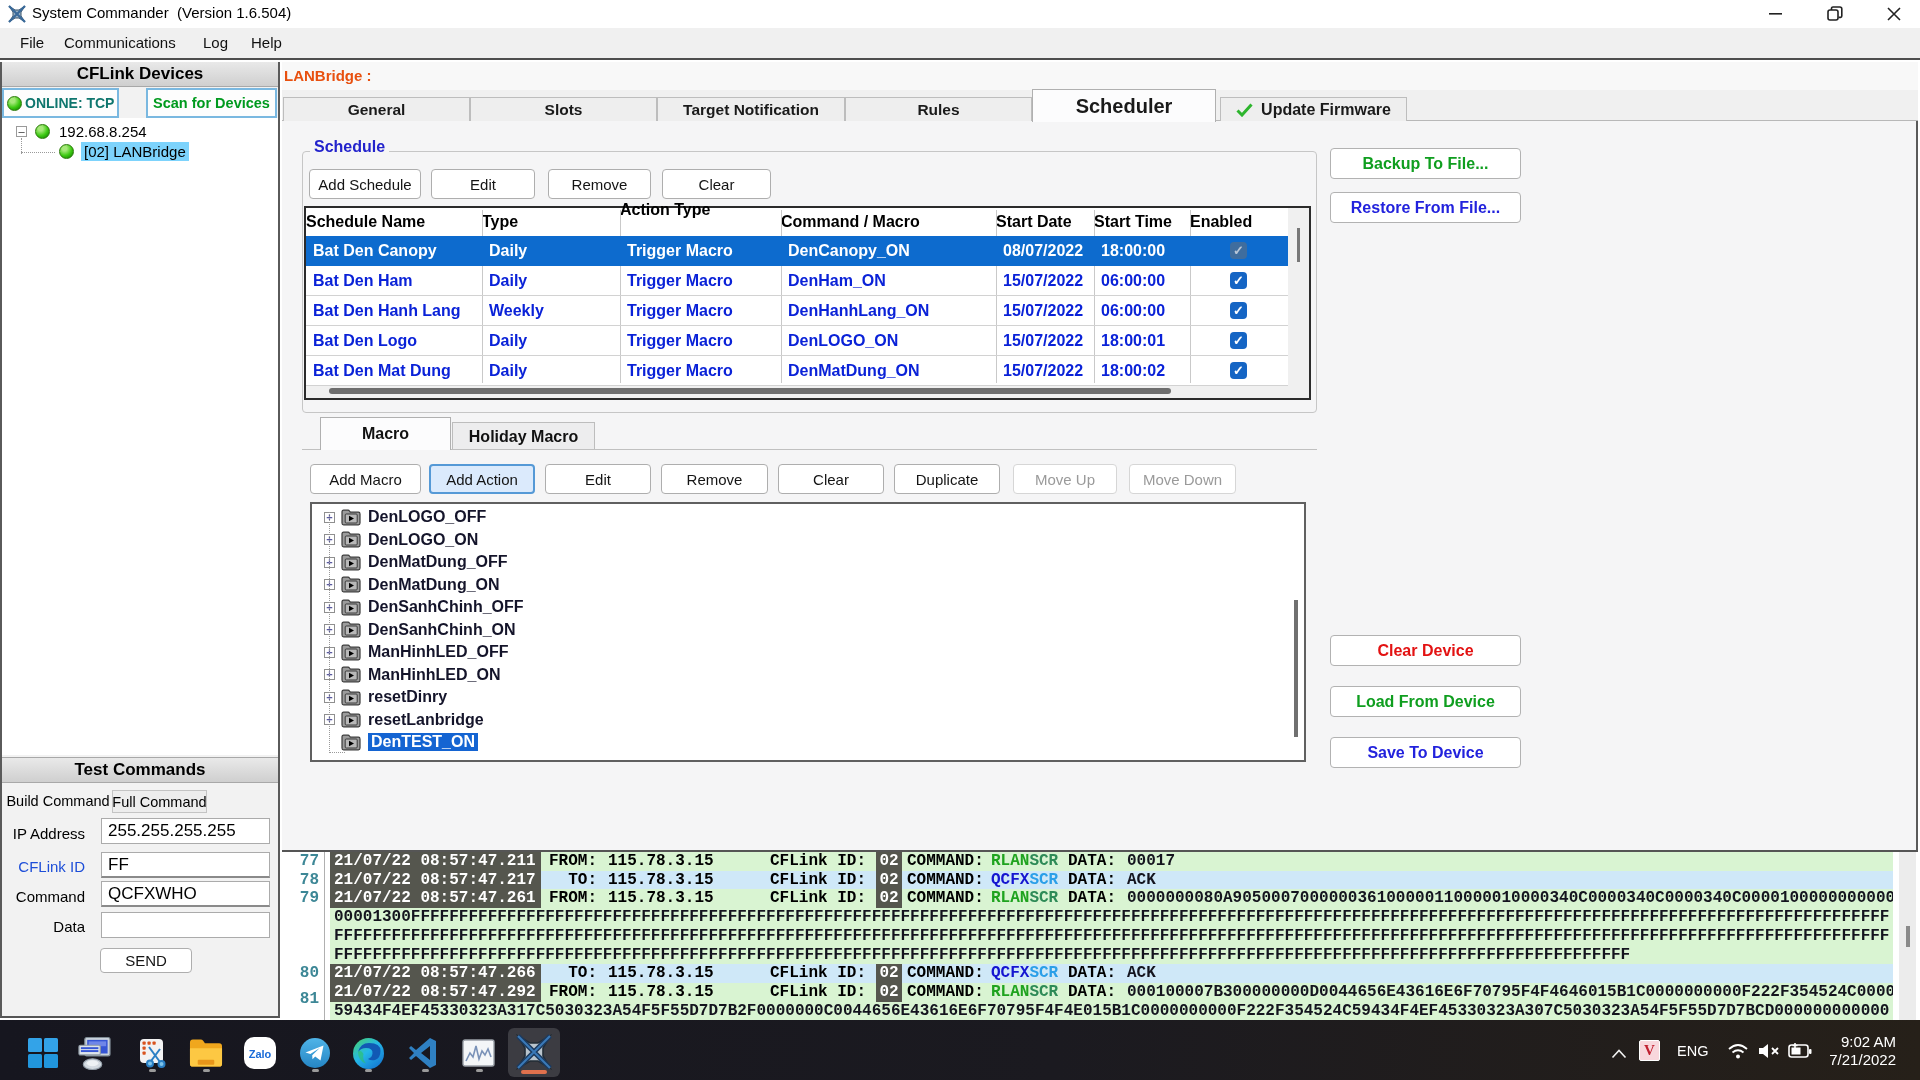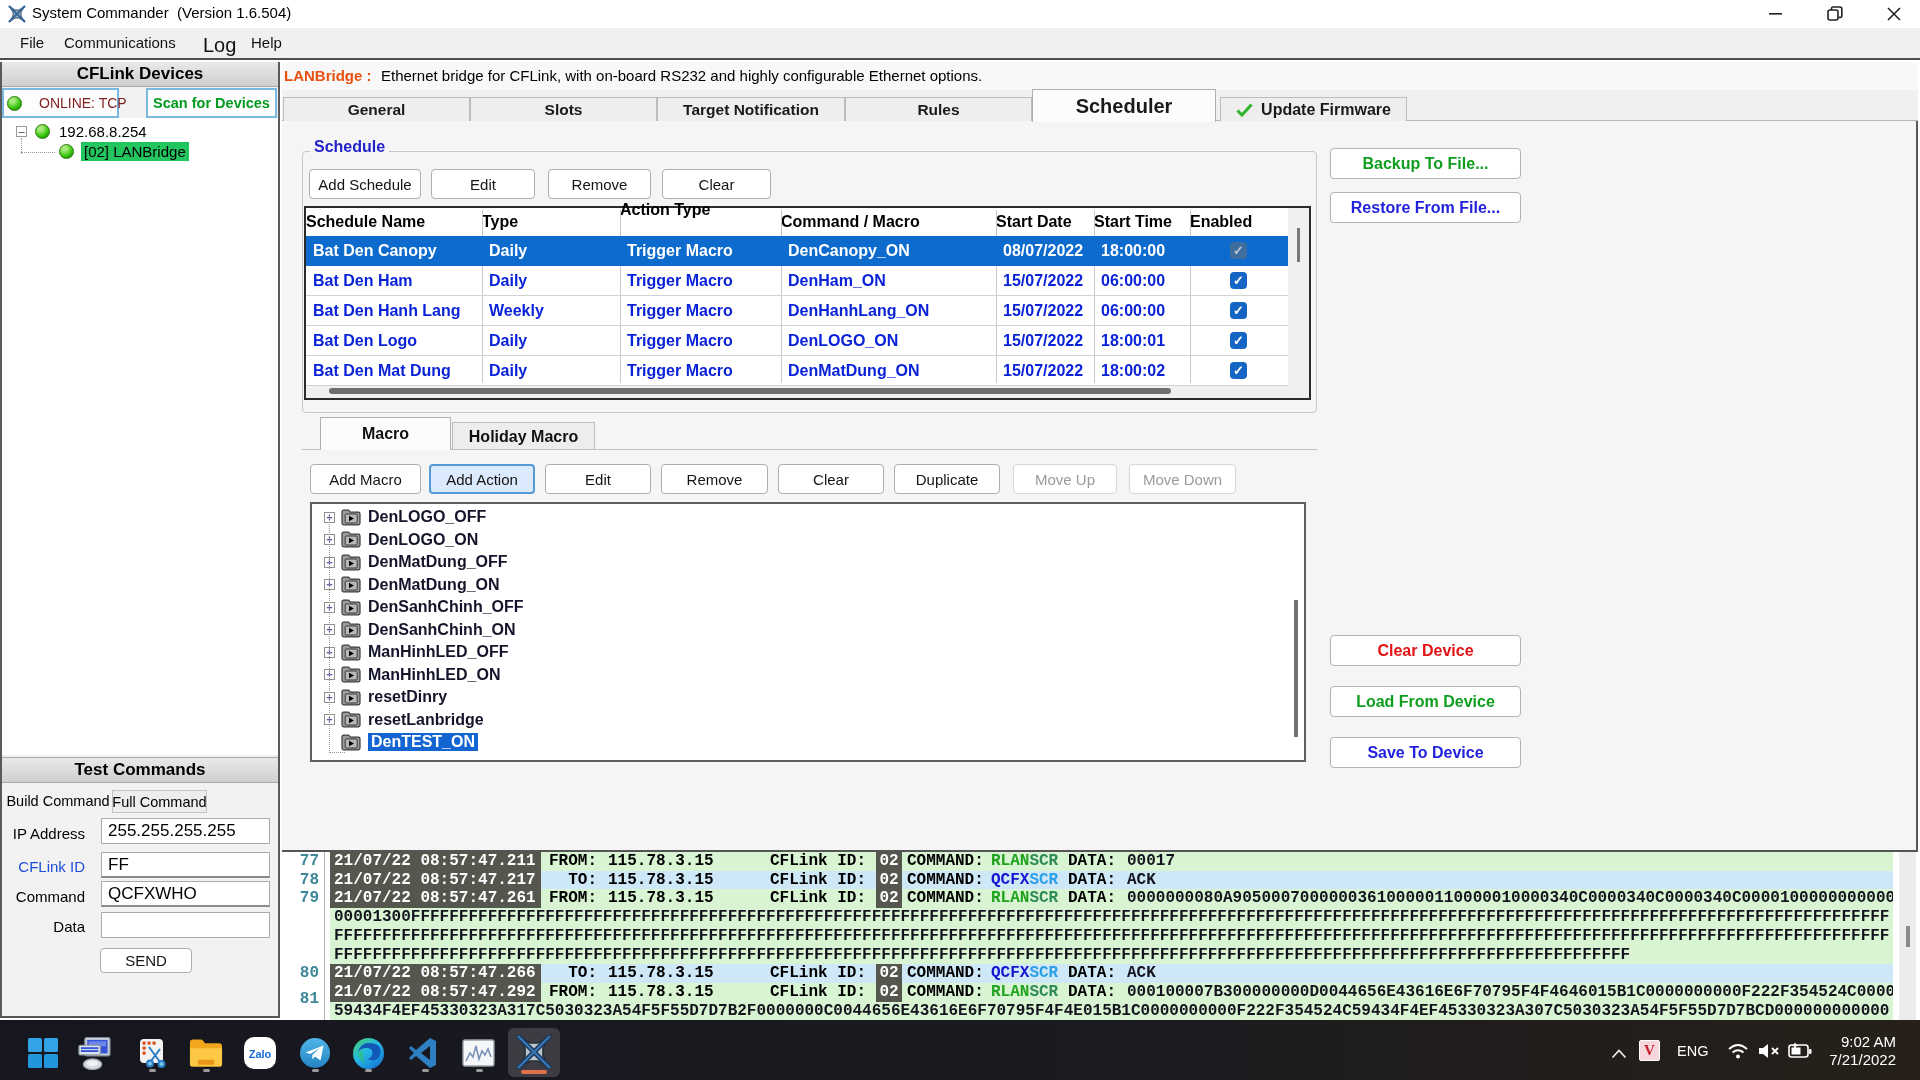--- a/index.html
+++ b/index.html
@@ -36,60 +36,59 @@
       <rect x="1" y="4" width="10" height="10" rx="2" fill="none" stroke="#222" stroke-width="1.6"></rect>
       <path d="M4.5 4 L4.5 2.2 A1.4 1.4 0 0 1 5.9 1 L12.8 1 A2 2 0 0 1 14.8 3 L14.8 10 A1.4 1.4 0 0 1 13.5 11.4 L11.6 11.4" fill="none" stroke="#222" stroke-width="1.6"></path>
     </svg>
  <svg class="a" style="left:1887px;top:7px" width="14" height="14" viewBox="0 0 14 14">
       <path d="M1 1 L13 13 M13 1 L1 13" stroke="#222" stroke-width="1.6"></path>
     </svg>
 </div>
 <div class="a" style="left:0;top:28px;width:1920px;height:32px;background:#f0f0f0;border-bottom:2px solid #4e4e4e">
  <div class="a" style="left:20px;top:6px;font-size:15px;color:#111">File</div>
  <div class="a" style="left:64px;top:6px;font-size:15px;color:#111">Communications</div>
- <div class="a" style="left:203px;top:6px;font-size:20px;color:#111">Log</div>
+ <div class="a" style="left:203px;top:6px;font-size:15px;color:#111">Log</div>
  <div class="a" style="left:251px;top:6px;font-size:15px;color:#111">Help</div>
 </div>
 
 <div class="a" style="left:0;top:62px;width:280px;height:956px;background:#f2f2f2;border-right:2px solid #5a5a5a;border-left:2px solid #5a5a5a;border-bottom:2px solid #555">
  <div class="a" style="left:0;top:0;width:276px;height:25px;background:linear-gradient(#e9e9e9,#cfcfcf);border-bottom:1px solid #a8a8a8;display:flex;align-items:center;justify-content:center;font-size:17px;font-weight:bold;color:#000">CFLink Devices</div>
  <div class="a" style="left:0;top:26px;width:117px;height:30px;background:#fdfdfd;border:2px solid #7ab8e0;display:flex;align-items:center;padding-left:3px">
    <span class="sphere" style="width:15px;height:15px"></span>
-   <span style="font-size:14px;font-weight:normal;color:#7f1d1d;margin-left:17px;white-space:nowrap">ONLINE: TCP</span>
+   <span style="font-size:14px;font-weight:bold;color:#0f766e;margin-left:3px;white-space:nowrap">ONLINE: TCP</span>
  </div>
  <div class="a" style="left:144px;top:26px;width:131px;height:30px;background:#fdfdfd;border:2px solid #7ab8e0;display:flex;align-items:center;justify-content:center;font-size:14.5px;font-weight:bold;color:#009a1e;white-space:nowrap">Scan for Devices</div>
  <div class="a" style="left:0;top:56px;width:276px;height:637px;background:#fff">
    <div class="a" style="left:14px;top:8px;width:11px;height:11px;border:1px solid #9a9a9a;color:#333;font-size:11px;line-height:9px;text-align:center">–</div>
    <div class="tnode" style="left:33px;top:2px;height:22px"><span class="sphere" style="width:15px;height:15px;margin-right:9px"></span>192.68.8.254</div>
    <div class="a" style="left:19px;top:20px;width:1px;height:16px;border-left:1px dotted #9a9a9a"></div>
    <div class="a" style="left:19px;top:34px;width:34px;height:1px;border-top:1px dotted #9a9a9a"></div>
    <div class="tnode" style="left:57px;top:22px;height:22px">
         <span class="sphere" style="width:15px;height:15px;margin-right:7px"></span>
-        <span style="background:#22c55e;padding:1px 3px">[02] LANBridge</span>
+        <span style="background:#7dd3fc;padding:1px 3px">[02] LANBridge</span>
       </div>
  </div>
  <div class="a" style="left:0;top:695px;width:276px;height:26px;background:linear-gradient(#e9e9e9,#cfcfcf);border-top:1px solid #a8a8a8;border-bottom:1px solid #a8a8a8;display:flex;align-items:center;justify-content:center;font-size:17px;font-weight:bold;color:#000">Test Commands</div>
  <div class="a" style="left:6px;top:726px;width:100px;height:25px;display:flex;align-items:center;justify-content:center;font-size:14.5px;color:#000;z-index:2;white-space:nowrap">Build Command</div>
  <div class="a" style="left:110px;top:728px;width:95px;height:23px;background:#ededed;border:1px solid #c4c4c4;display:flex;align-items:center;justify-content:center;font-size:14.5px;color:#000;white-space:nowrap">Full Command</div>
  <div class="a" style="left:4px;top:763px;width:79px;text-align:right;font-size:15px;color:#000;white-space:nowrap">IP Address</div>
  <div class="a" style="left:99px;top:756px;width:169px;height:26px;background:#fff;border:1px solid #ababab;font-size:17px;color:#000;padding:2px 0 0 6px">255.255.255.255</div>
  <div class="a" style="left:4px;top:796px;width:79px;text-align:right;font-size:15px;color:#1d4ed8;white-space:nowrap">CFLink ID</div>
  <div class="a" style="left:99px;top:790px;width:169px;height:26px;background:#fff;border:1px solid #ababab;border-bottom:2px solid #8a8a8a;font-size:17px;color:#000;padding:2px 0 0 6px">FF</div>
  <div class="a" style="left:4px;top:826px;width:79px;text-align:right;font-size:15px;color:#000;white-space:nowrap">Command</div>
  <div class="a" style="left:99px;top:819px;width:169px;height:26px;background:#fff;border:1px solid #ababab;border-bottom:2px solid #8a8a8a;font-size:17px;color:#000;padding:2px 0 0 6px">QCFXWHO</div>
  <div class="a" style="left:4px;top:856px;width:79px;text-align:right;font-size:15px;color:#000;white-space:nowrap">Data</div>
  <div class="a" style="left:99px;top:850px;width:169px;height:26px;background:#fff;border:1px solid #ababab"></div>
  <div class="btn" style="left:98px;top:886px;width:92px;height:25px;font-size:15px">SEND</div>
 </div>
 
 <div class="a" style="left:282px;top:62px;width:1636px;height:958px;background:#f3f3f4;border-right:2px solid #5a5a5a">
 </div>
 <div class="a" style="left:282px;top:62px;width:1636px;height:28px;background:#f8f8f8">
  <span class="a" style="left:2px;top:5px;font-size:15px;font-weight:bold;color:#e8500f">LANBridge :</span>
- <span class="a" style="left:99px;top:5px;font-size:15px;color:#000">Ethernet bridge for CFLink, with on-board RS232 and highly configurable Ethernet options.</span>
 </div>
 
 <div class="a" style="left:282px;top:90px;width:1636px;height:31px;background:#f0f0f0;border-bottom:1px solid #b8b8b8"></div>
 <div class="a" style="left:283px;top:97px;width:187px;height:24px;background:#eeeeee;border:1px solid #bdbdbd;border-bottom:none;display:flex;align-items:center;justify-content:center;font-size:15.5px;font-weight:bold;color:#1a1a1a">General</div>
 <div class="a" style="left:470px;top:97px;width:187px;height:24px;background:#eeeeee;border:1px solid #bdbdbd;border-bottom:none;display:flex;align-items:center;justify-content:center;font-size:15.5px;font-weight:bold;color:#1a1a1a">Slots</div>
 <div class="a" style="left:657px;top:97px;width:188px;height:24px;background:#eeeeee;border:1px solid #bdbdbd;border-bottom:none;display:flex;align-items:center;justify-content:center;font-size:15.5px;font-weight:bold;color:#1a1a1a">Target Notification</div>
 <div class="a" style="left:845px;top:97px;width:187px;height:24px;background:#eeeeee;border:1px solid #bdbdbd;border-bottom:none;display:flex;align-items:center;justify-content:center;font-size:15.5px;font-weight:bold;color:#1a1a1a">Rules</div>
 <div class="a" style="left:1032px;top:89px;width:184px;height:33px;background:#fcfcfd;border:1px solid #b0b0b0;border-bottom:none;display:flex;align-items:center;justify-content:center;font-size:20px;font-weight:bold;color:#1a1a1a;z-index:2">Scheduler</div>
 <div class="a" style="left:1220px;top:97px;width:187px;height:24px;background:#eeeeee;border:1px solid #bdbdbd;border-bottom:none;display:flex;align-items:center;justify-content:center;font-size:16px;font-weight:bold;color:#1a1a1a"><svg width="17" height="14" viewBox="0 0 17 14" style="margin-right:8px">
       <path d="M1.5 7.5 L6 12 L15.5 1.5" stroke="#2db52d" stroke-width="3" fill="none"></path>

